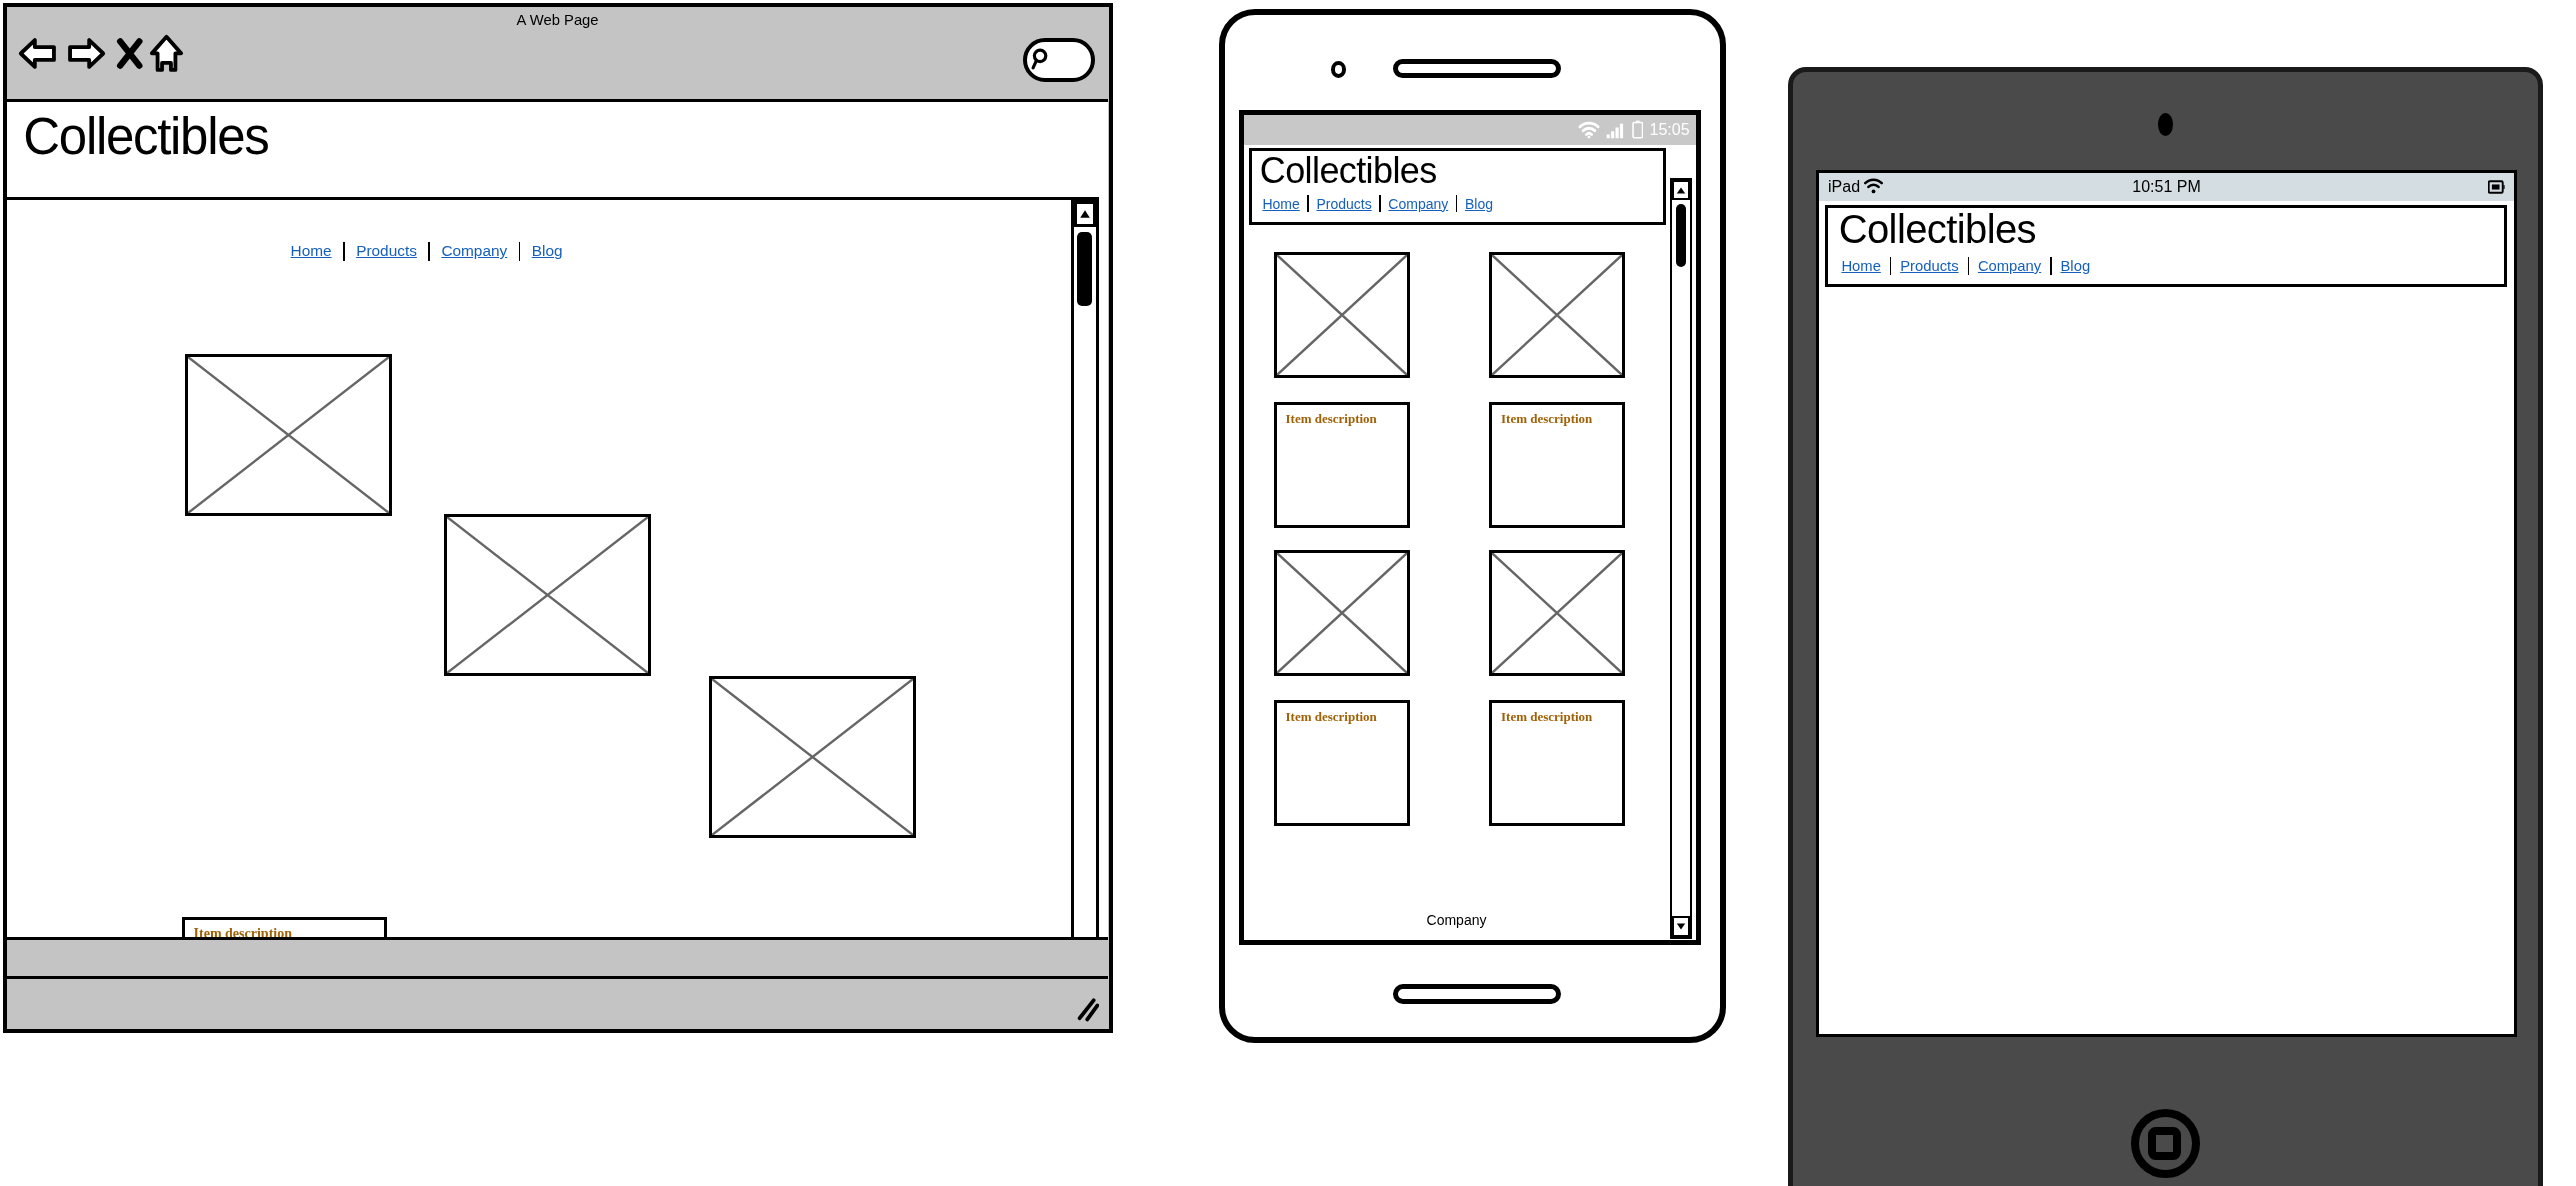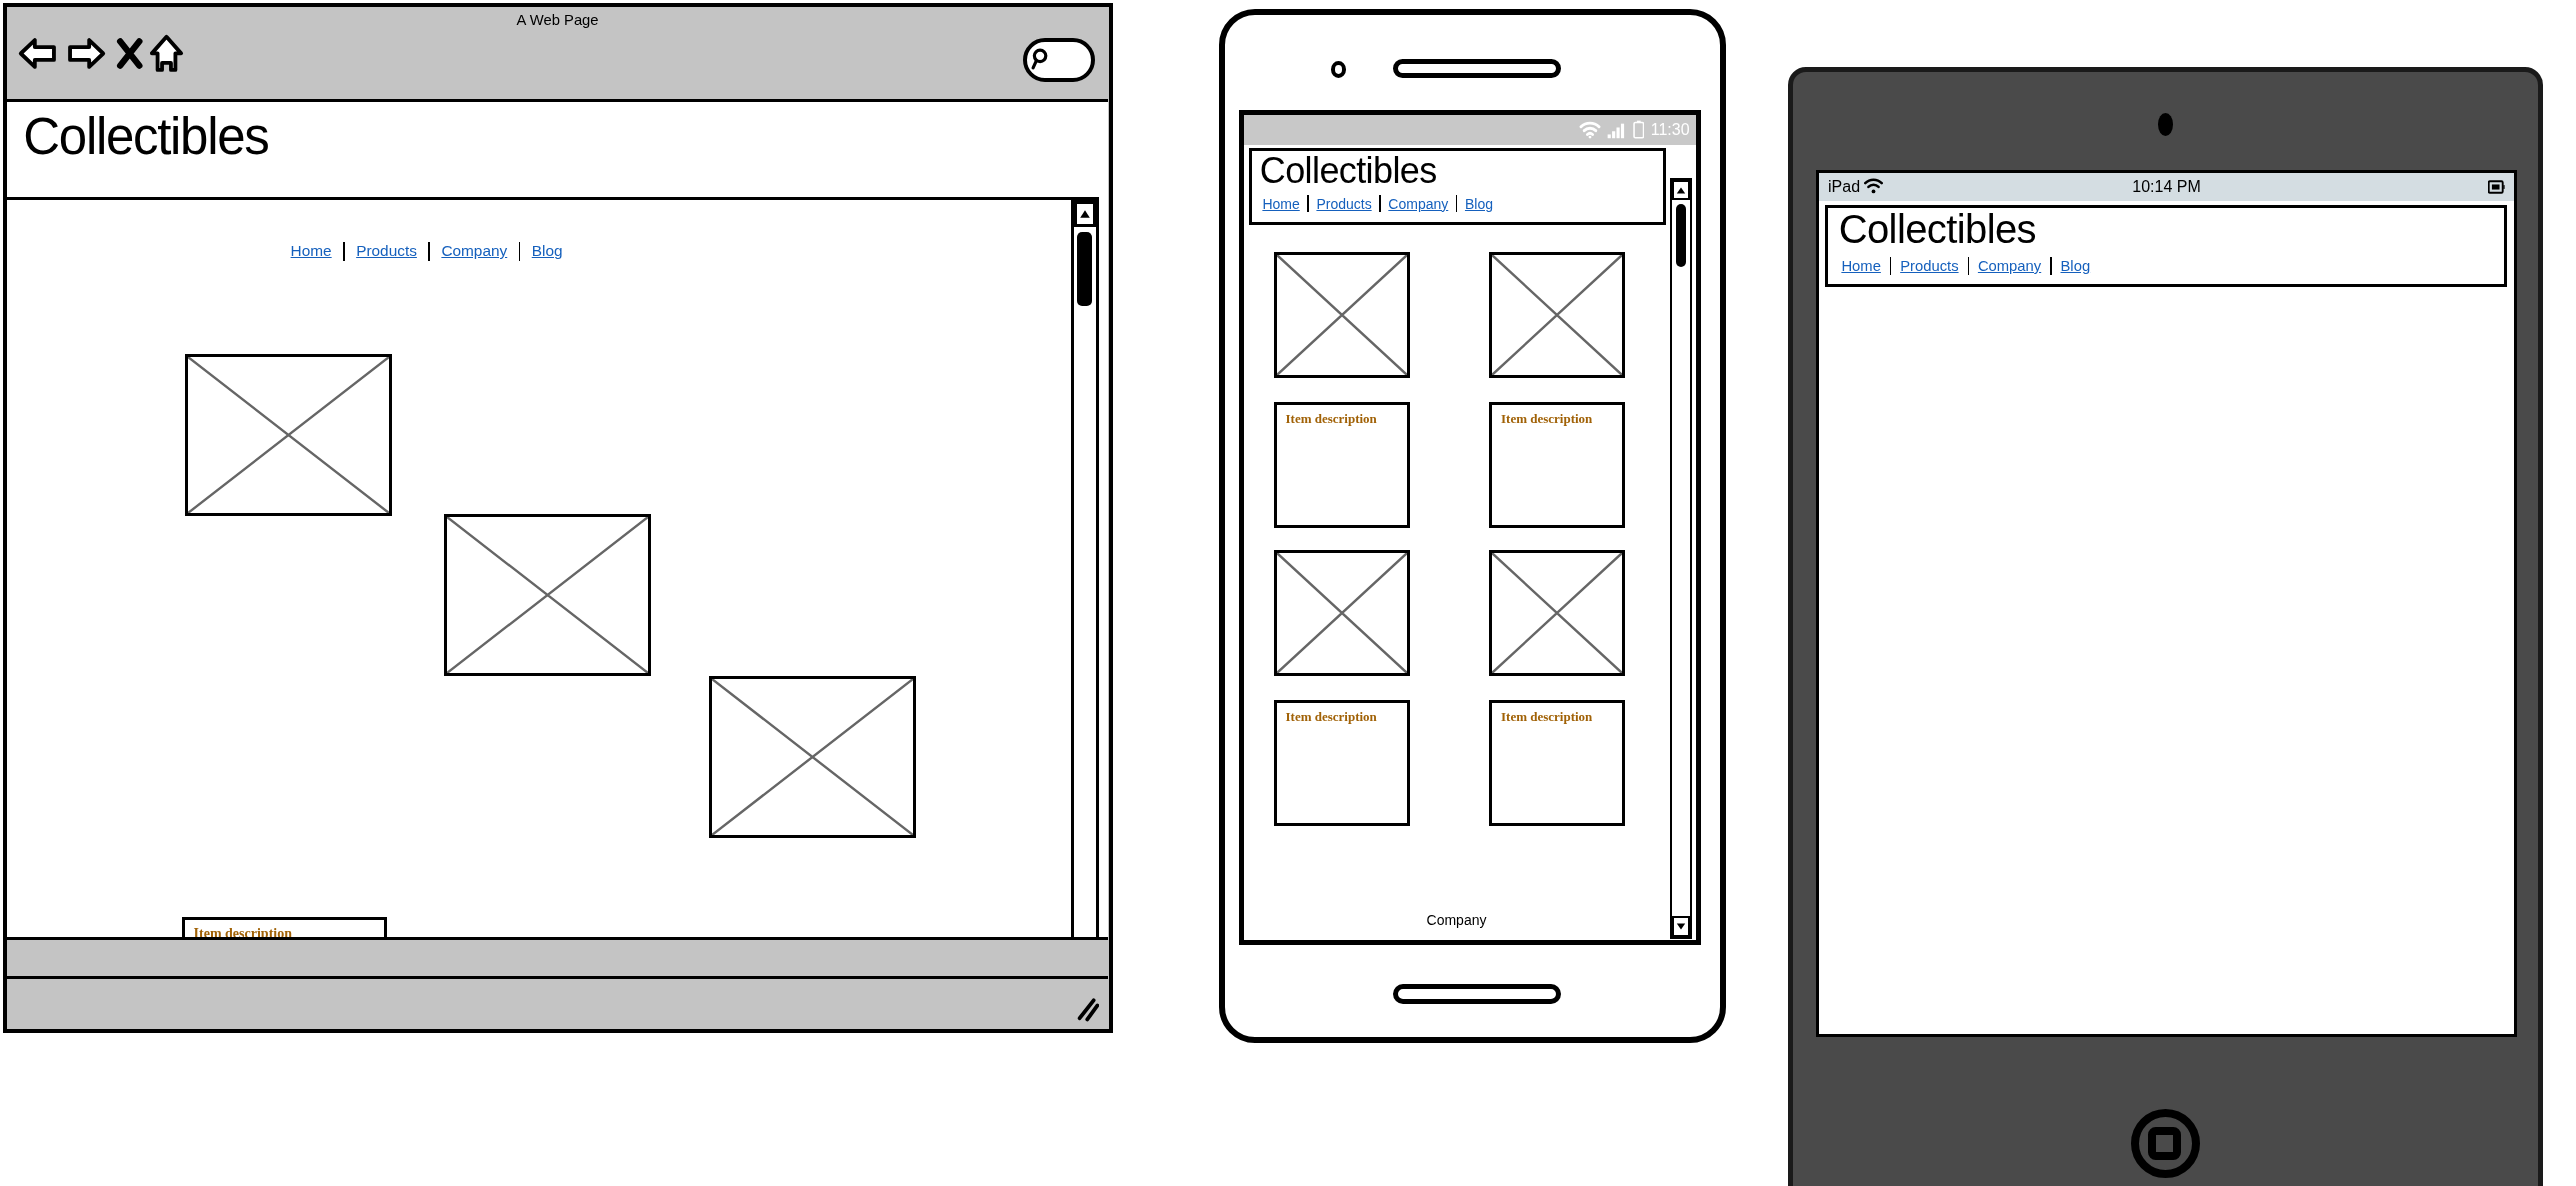--- a/index.html
+++ b/index.html
@@ -573,21 +573,21 @@
         <svg width="19" height="18" viewBox="0 0 30 28">
           <rect x="1" y="21" width="5" height="6" fill="#fff"></rect>
           <rect x="8" y="16" width="5" height="11" fill="#fff"></rect>
           <rect x="15" y="10" width="5" height="17" fill="#fff"></rect>
           <rect x="22" y="4" width="5" height="23" fill="#fff"></rect>
         </svg>
         <svg width="11.6" height="19" viewBox="0 0 18 30">
           <rect x="6" y="1" width="6" height="3" fill="#fff"></rect>
           <rect x="1.5" y="4" width="15" height="24" fill="none" stroke="#fff" stroke-width="2.5" rx="2"></rect>
         </svg>
-        <span id="phone-time">11:30</span>
+        <span id="phone-time">15:05</span>
       </div>
     </div>
 
     <div id="phone-page">
 
       <div id="phone-header">
         <div id="site-title-phone">Collectibles</div>
         <div id="nav-phone">
           <span class="nav-link">Home</span>
           <span class="nav-sep"></span>
@@ -661,21 +661,21 @@
 
   <div id="tablet-screen">
 
     <div id="tablet-statusbar">
       <span id="ipad-label">iPad</span>
       <svg id="ipad-wifi" width="19" height="16.7" viewBox="0 0 30 26">
         <path d="M2 8 A18 18 0 0 1 28 8" stroke="#000" stroke-width="4" fill="none" stroke-linecap="round"></path>
         <path d="M7 14 A11 11 0 0 1 23 14" stroke="#000" stroke-width="4" fill="none" stroke-linecap="round"></path>
         <circle cx="15" cy="21" r="3" fill="#000"></circle>
       </svg>
-      <div id="tablet-time">10:14 PM</div>
+      <div id="tablet-time">10:51 PM</div>
       <svg id="ipad-battery" width="16.7" height="14" viewBox="0 0 26 22">
         <rect x="1" y="2" width="22" height="18" fill="none" stroke="#000" stroke-width="3" rx="2"></rect>
         <rect x="6" y="7" width="12" height="8" fill="#000"></rect>
         <rect x="24" y="8" width="2" height="6" fill="#000"></rect>
       </svg>
     </div>
 
     <div id="tablet-page">
       <div id="tablet-header">
         <div id="site-title-tablet">Collectibles</div>

